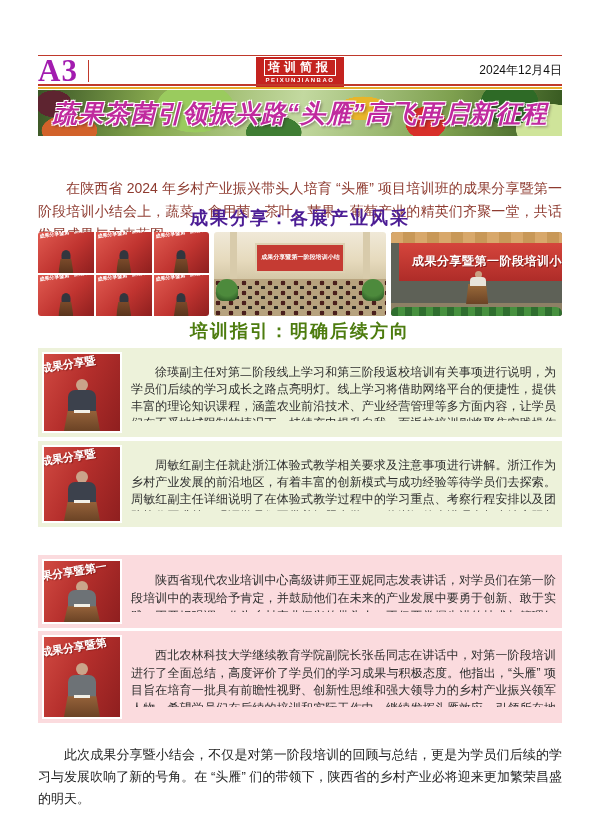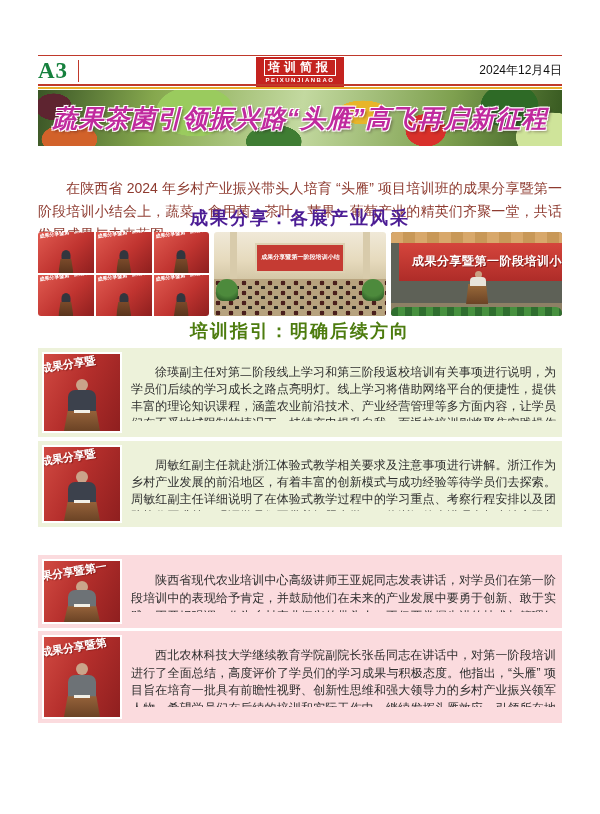--- a/index.html
+++ b/index.html
@@ -5,32 +5,32 @@
   html,body { margin:0; padding:0; background:#fff; }
   .page {
     position:relative; width:600px; height:814px; margin:0 auto;
     background:#fff; overflow:hidden;
     font-family:"Liberation Sans","DejaVu Sans",sans-serif;
     color:#222;
   }
   
   .rule-top { position:absolute; top:55px; left:38px; right:38px; height:1px; background:#c0392b; }
   .header-row { position:absolute; top:57px; left:38px; right:38px; height:27px; display:flex; align-items:center; }
-  .page-no { font-family:"Liberation Serif","DejaVu Serif",serif; font-weight:bold; font-size:23px; color:#15803d; letter-spacing:1px; }
+  .page-no { font-family:"Liberation Serif","DejaVu Serif",serif; font-weight:bold; font-size:31px; color:#a21caf; letter-spacing:1px; }
   .vsep { width:1px; height:22px; background:#c0392b; margin-left:10px; }
   .masthead { position:absolute; left:50%; top:0; transform:translateX(-50%); background:#c4231f; padding:2px 8px 3px; text-align:center; }
   .mast-title { display:block; border:1px solid #fff; color:#fff; font-weight:bold; font-size:12px; letter-spacing:4px; padding:0 3px; line-height:15px; }
   .mast-sub { display:block; color:#fff; font-size:6px; letter-spacing:1.5px; line-height:8px; font-weight:bold; }
   .date { margin-left:auto; font-size:12px; color:#111; }
   .rule-bot { position:absolute; top:84px; left:38px; right:38px; height:2px; background:#c0392b; }
   .rule-gold { position:absolute; top:87px; left:38px; right:38px; height:2px; background:#e6ac2c; }
 
   
   .banner {
-    position:absolute; top:90px; left:38px; right:38px; height:56px; overflow:hidden;
+    position:absolute; top:90px; left:38px; right:38px; height:46px; overflow:hidden;
     background:
       radial-gradient(46px 26px at 6% 88%, #d2622a 0 60%, rgba(0,0,0,0) 61%),
       radial-gradient(30px 22px at 3% 30%, #5e2430 0 60%, rgba(0,0,0,0) 61%),
       radial-gradient(52px 40px at 90% 28%, #2e6a26 0 55%, rgba(0,0,0,0) 56%),
       radial-gradient(40px 32px at 74% 72%, #d8302a 0 50%, rgba(0,0,0,0) 51%),
       radial-gradient(56px 26px at 62% 40%, #e8b52a 0 45%, rgba(0,0,0,0) 46%),
       radial-gradient(70px 45px at 30% 38%, #9acb5e 0 55%, rgba(0,0,0,0) 56%),
       radial-gradient(64px 44px at 98% 84%, #cfe49a 0 55%, rgba(0,0,0,0) 56%),
       radial-gradient(50px 30px at 45% 92%, #3f7d33 0 55%, rgba(0,0,0,0) 56%),
       linear-gradient(100deg, #3a5526 0%, #86a84e 22%, #c3d9a0 50%, #7ea04f 78%, #35571f 100%);
@@ -218,14 +218,15 @@
     <div class="sp gray">
       <span class="lbl">成果分享暨第</span>
       <span class="head"></span>
       <span class="body"></span>
       <span class="podium"></span>
       <span class="paper"></span>
     </div>
     <p class="txt">西北农林科技大学继续教育学院副院长张岳同志在讲话中，对第一阶段培训进行了全面总结，高度评价了学员们的学习成果与积极态度。他指出，“头雁” 项目旨在培育一批具有前瞻性视野、创新性思维和强大领导力的乡村产业振兴领军人物。希望学员们在后续的培训和实际工作中，继续发挥头雁效应，引领所在地区的蔬菜、食用菌、茶叶、苹果、葡萄等产业向更高水平、更可持续的方向发展，为陕西省乡村振兴战略的实施贡献更大力量。</p>
   </div>
 
+  <p class="closing">此次成果分享暨小结会，不仅是对第一阶段培训的回顾与总结，更是为学员们后续的学习与发展吹响了新的号角。在 “头雁” 们的带领下，陕西省的乡村产业必将迎来更加繁荣昌盛的明天。</p>
 
 </div>
 
 </body></html>

